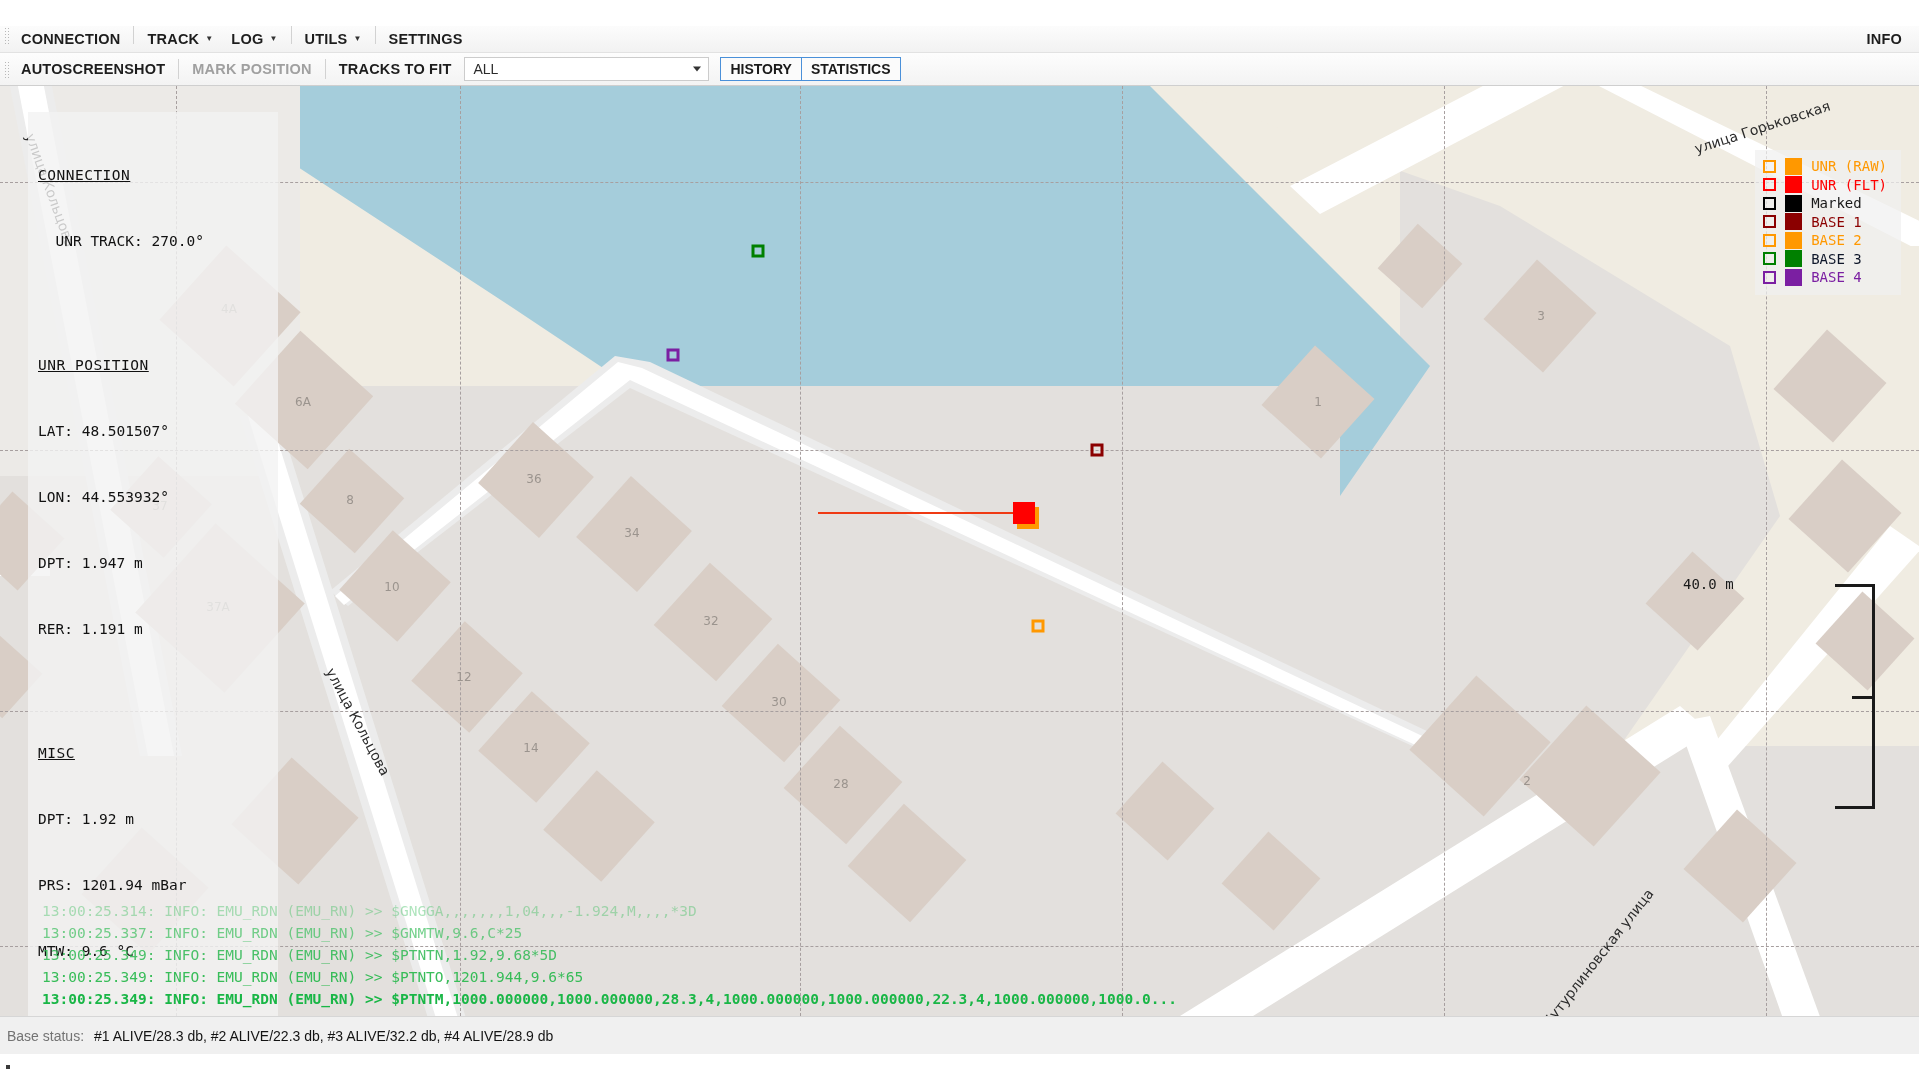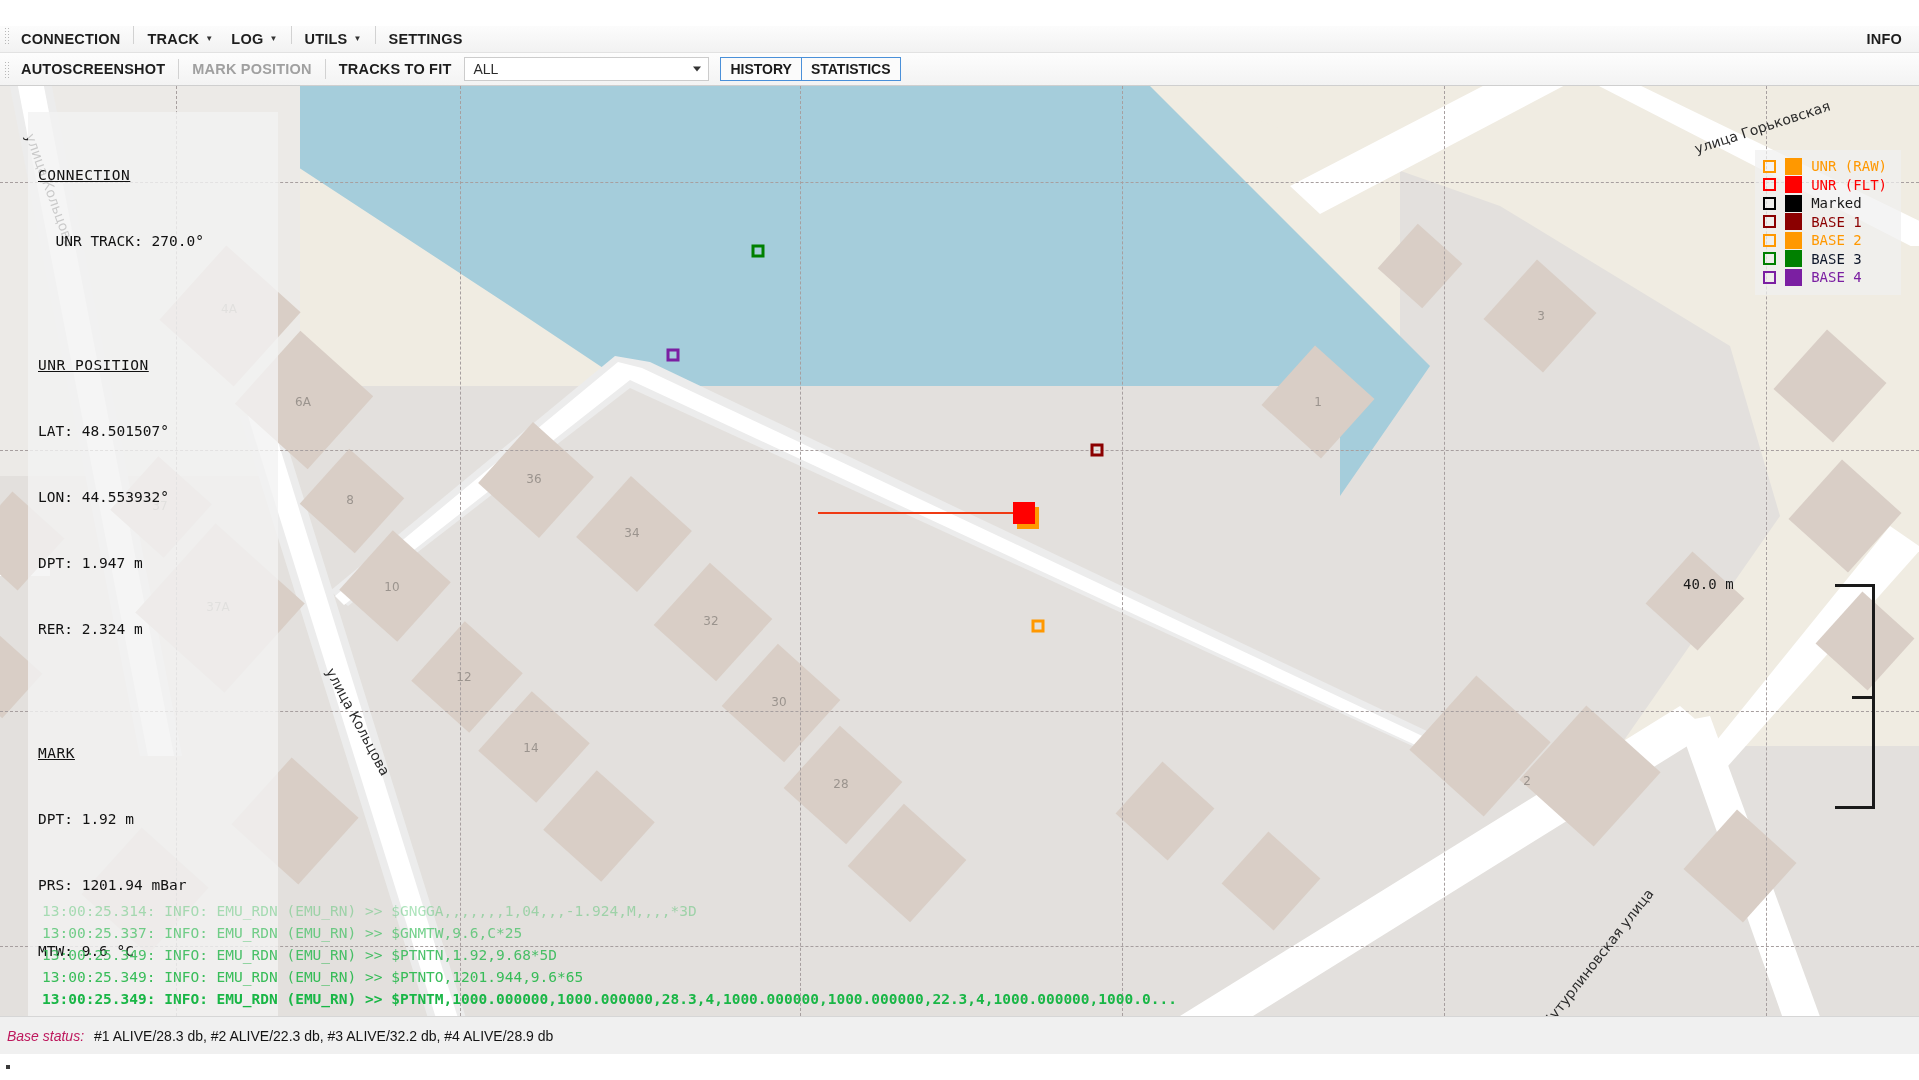--- a/index.html
+++ b/index.html
@@ -160,21 +160,21 @@
   .logline.l2 { color: rgba(50,185,85,0.88); }
   .logline.l3 { color: rgba(45,185,80,0.95); }
   .logline.l4 { color: #19b646; font-weight: bold; }
 
   
   .statusbar {
     position: absolute; top: 1016px; left: 0; width: 1919px; height: 38px;
     background: #f0f0f0; border-top: 1px solid #d6d6d6;
     display: flex; align-items: center; padding-left: 7px;
   }
-  .status-label { font-size: 14px; color: #be185d; font-style: italic; }
+  .status-label { font-size: 14px; color: #737373; }
   .status-value { font-size: 14px; color: #141414; margin-left: 10px; }
   .bottombar {
     position: absolute; top: 1054px; left: 0; width: 1919px; height: 26px;
     background: #ffffff; display: flex; align-items: center; padding-left: 6px;
   }
   .dot { width: 4px; height: 4px; background: #3a3a3a; }
 </style>
 </head>
 <body>
 
@@ -361,23 +361,23 @@
     <div class="mk mk-solid" style="left:1024px;top:427px;background:#FF0000;"></div>
 
     <div class="infopanel">
       <div class="ip-head">CONNECTION</div>
       <div>  UNR TRACK: 270.0°</div>
       <div class="ip-gap"></div>
       <div class="ip-head">UNR POSITION</div>
       <div>LAT: 48.501507°</div>
       <div>LON: 44.553932°</div>
       <div>DPT: 1.947 m</div>
-      <div>RER: 2.324 m</div>
+      <div>RER: 1.191 m</div>
       <div class="ip-gap"></div>
-      <div class="ip-head">MARK</div>
+      <div class="ip-head">MISC</div>
       <div>DPT: 1.92 m</div>
       <div>PRS: 1201.94 mBar</div>
       <div>MTW: 9.6 °C</div>
       <div class="ip-gap"></div>
       
       
       
       
       
     </div>

